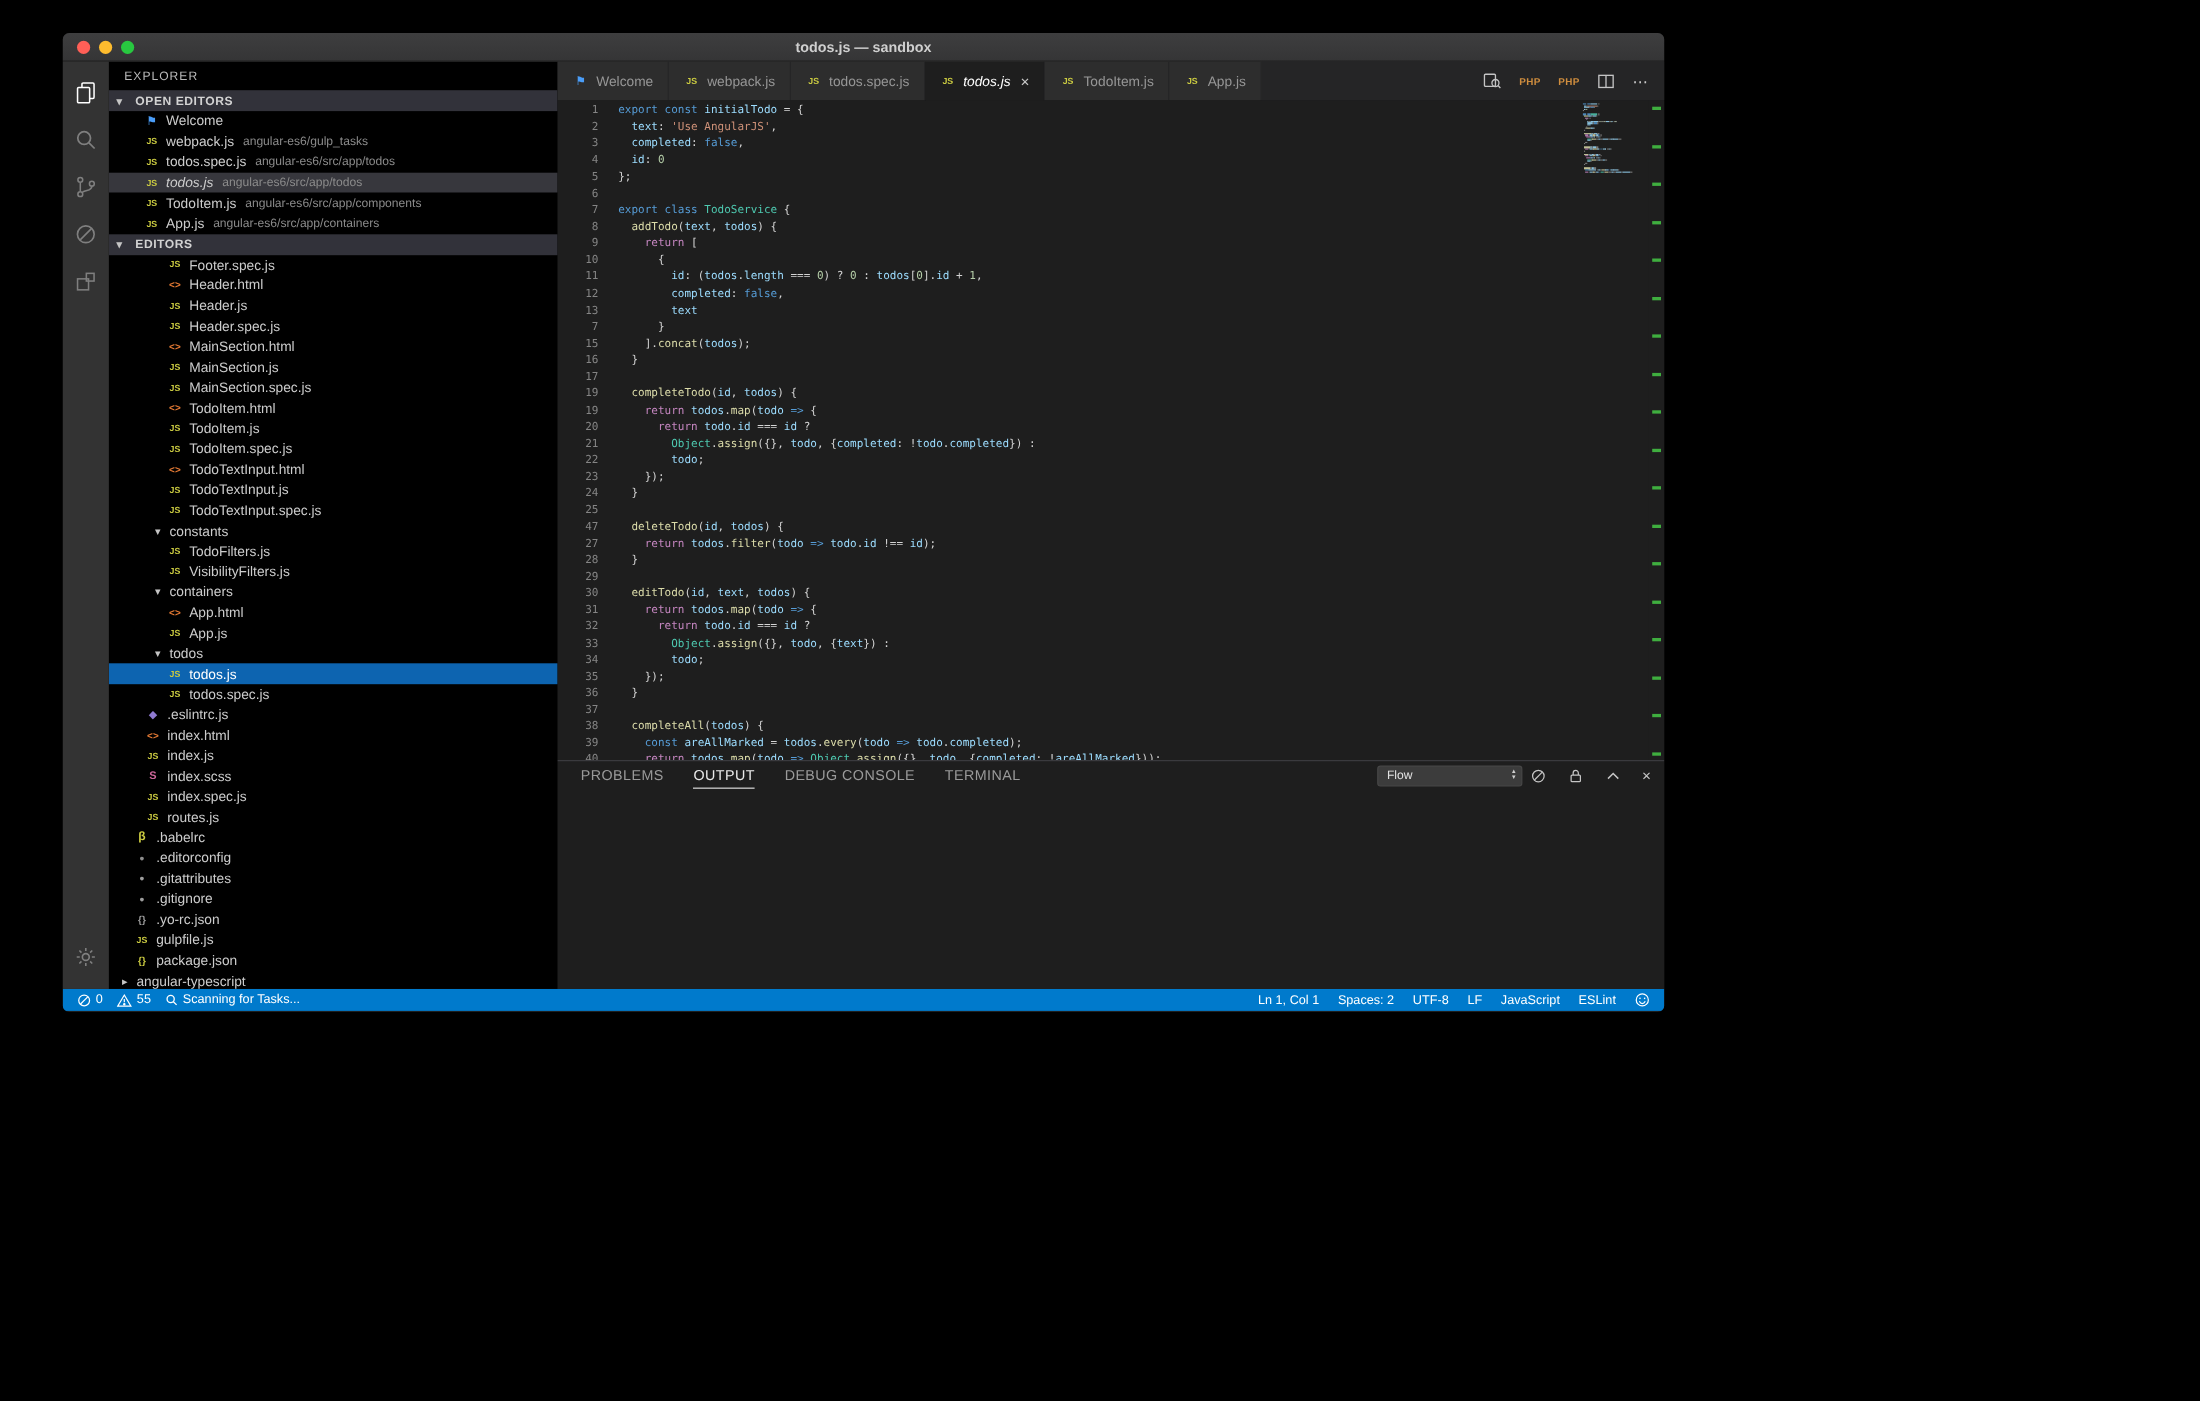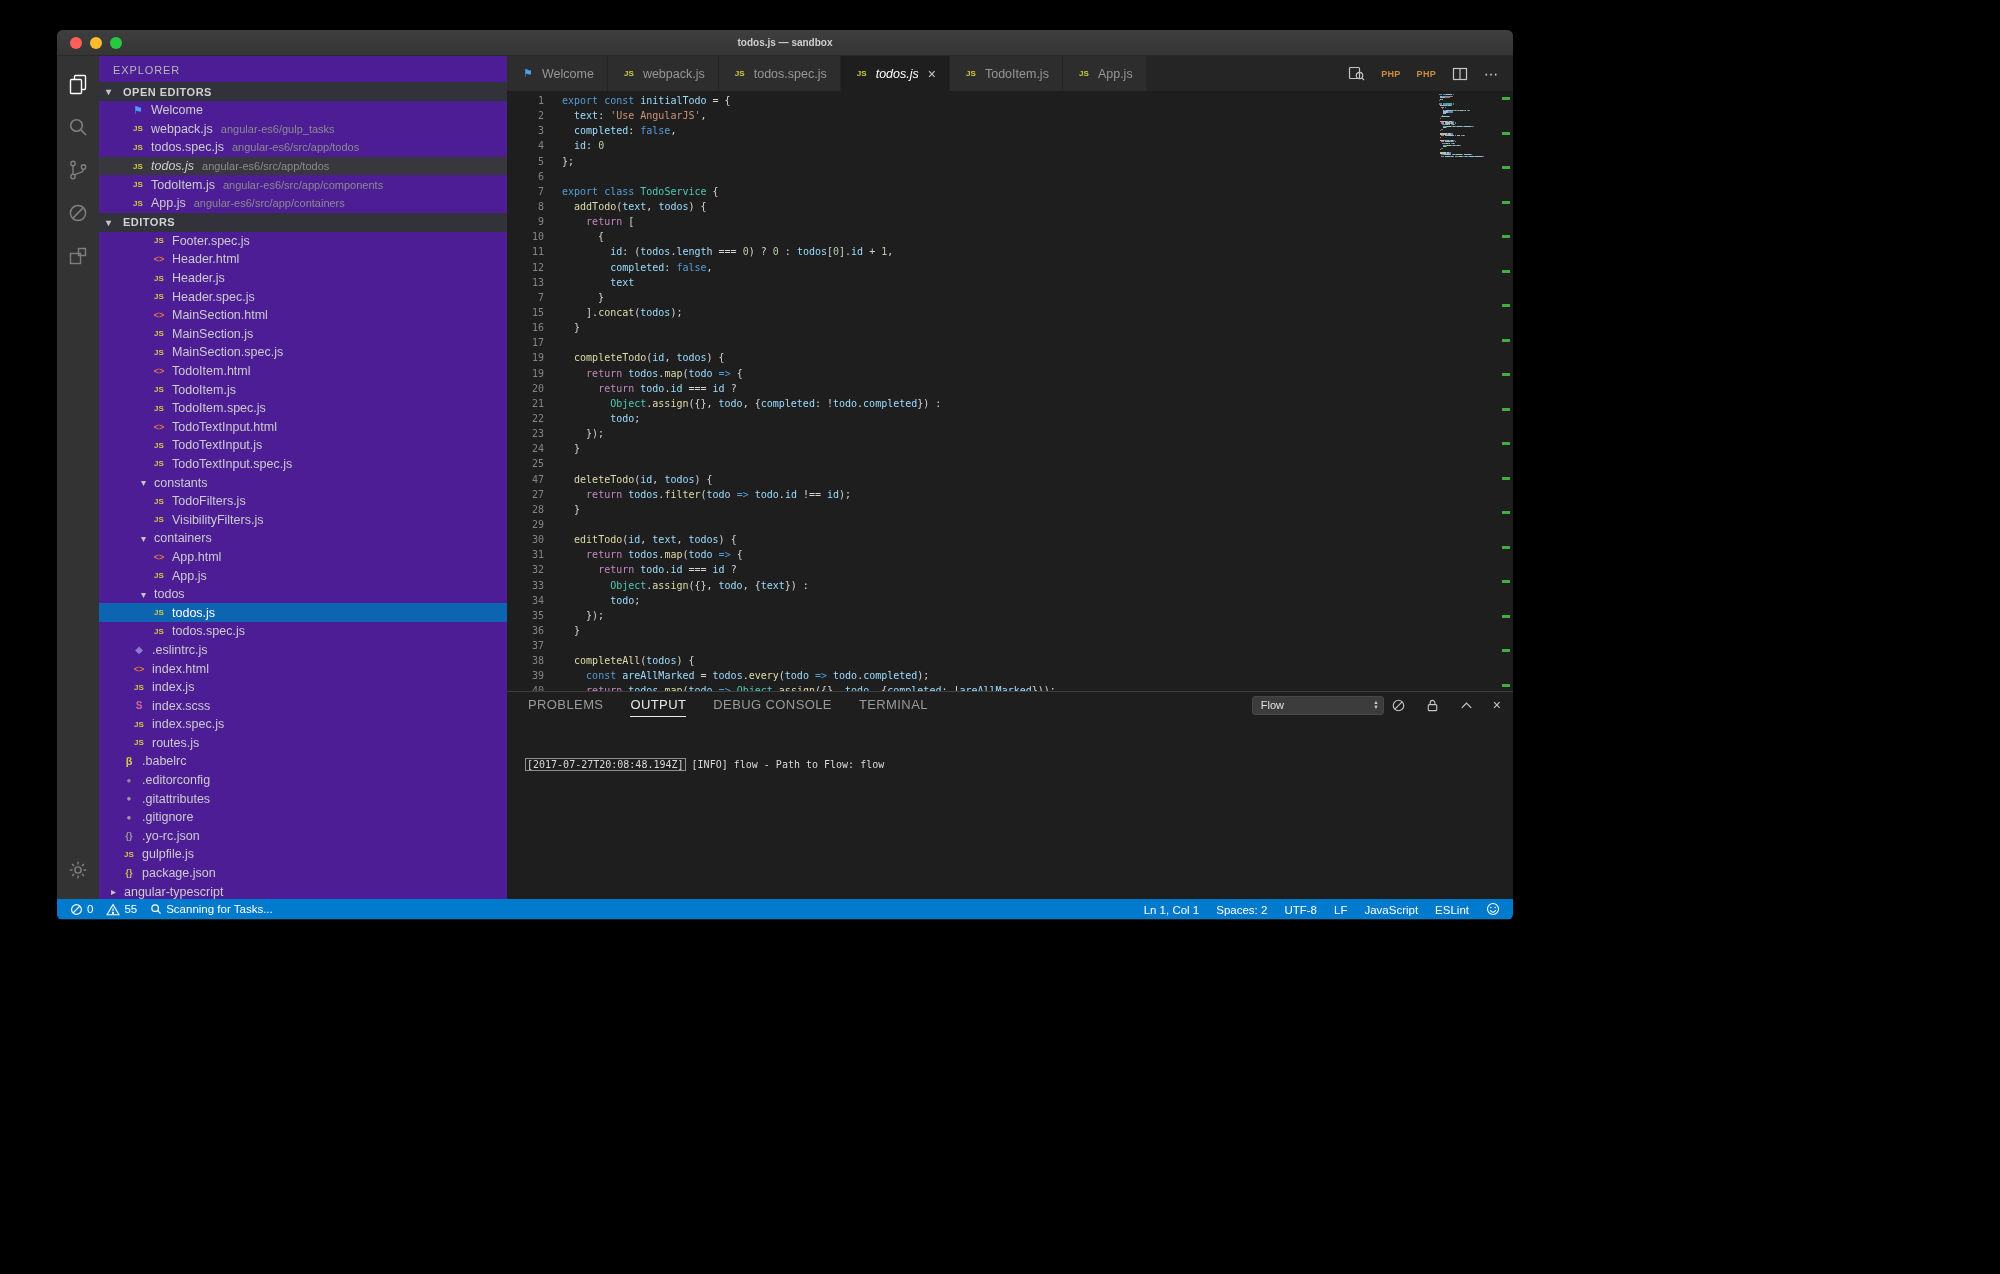--- a/index.html
+++ b/index.html
@@ -8,32 +8,32 @@
   .stage{position:relative;width:2000px;height:1274px;background:#000}
 
   .window{position:absolute;left:57px;top:30px;width:1456px;height:890px;border-radius:6px;
     overflow:hidden;background:#1e1e1e;box-shadow:0 22px 70px rgba(0,0,0,.65)}
 
   
   .titlebar{height:26px;background:linear-gradient(#3e3e3f,#353536);display:flex;align-items:center;position:relative;border-bottom:1px solid #2a2a2a}
   .traffic{position:absolute;left:13px;top:7px;display:flex;gap:8px}
   .tl{width:12px;height:12px;border-radius:50%}
   .tl.r{background:#ff5f57}.tl.y{background:#febc2e}.tl.g{background:#28c840}
-  .title{flex:1;text-align:center;font-size:10px;font-weight:bold;color:#cfcfcf}
+  .title{flex:1;text-align:center;font-size:13px;font-weight:bold;color:#cfcfcf}
 
   .main{display:flex;height:843px}
 
   
   .activitybar{width:42px;background:#333333;display:flex;flex-direction:column;justify-content:space-between;padding:6px 0 8px}
   .act-item{height:43px;display:flex;align-items:center;justify-content:center;color:#7f7f7f;cursor:pointer}
   .act-item.active{color:#ffffff}
   .iwrap{display:inline-flex;align-items:center;justify-content:center}
 
   
-  .sidebar{width:408px;background:#4c1d95;color:#cccccc;font-size:12.5px;overflow:hidden;flex:none}
+  .sidebar{width:408px;background:#000000;color:#cccccc;font-size:12.5px;overflow:hidden;flex:none}
   .sidebar-title{height:26px;padding:8px 0 0 14px;font-size:11px;letter-spacing:.9px;color:#b8b8b8}
   .section-header{height:19px;background:#32323a;display:flex;align-items:center;font-size:11px;font-weight:bold;letter-spacing:.5px;color:#d2d2d2;padding-left:7px;gap:4px;cursor:pointer}
   .row{height:18.6px;display:flex;align-items:center;white-space:nowrap;cursor:pointer}
   .fi{width:16px;flex:none;display:inline-flex;justify-content:center;margin-right:5px;font-family:"Liberation Sans",sans-serif}
   .oe-row{padding-left:31px}
   .oe-row.selected{background:#37373d}
   .tree-row.selected{background:#0d64b0;color:#fff}
   .desc{color:#8b8b8b;font-size:11px;margin-left:8px}
   .chev{color:#c5c5c5;font-size:10px;width:13px;flex:none;display:inline-block}
   .italic{font-style:italic}
@@ -828,23 +828,20 @@
                   <span class="pa-icon">
                     <span class="iwrap">
                       <svg width="15" height="15" viewBox="0 0 16 16" fill="none" stroke="currentColor" stroke-width="1.4">
                         <polyline points="3,10.5 8,5.5 13,10.5"></polyline>
                       </svg>
                     </span>
                   </span>
                   <span class="pa-icon">×</span>
                 </span>
             </div>
-          </div>
-          <div class="panel-content">
-            <div><span class="ts">[2017-07-27T20:08:48.194Z]</span><span> [INFO] flow - Path to Flow: flow</span></div>
           </div>
         </div>
       </div>
     </div>
 
     <div class="statusbar">
       <div class="sb-group">
         <span class="iwrap" id="sb-error-icon">
             <svg width="13" height="13" viewBox="0 0 14 14" fill="none" stroke="#ffffff" stroke-width="1.2">
               <circle cx="7" cy="7" r="5.3"></circle>

